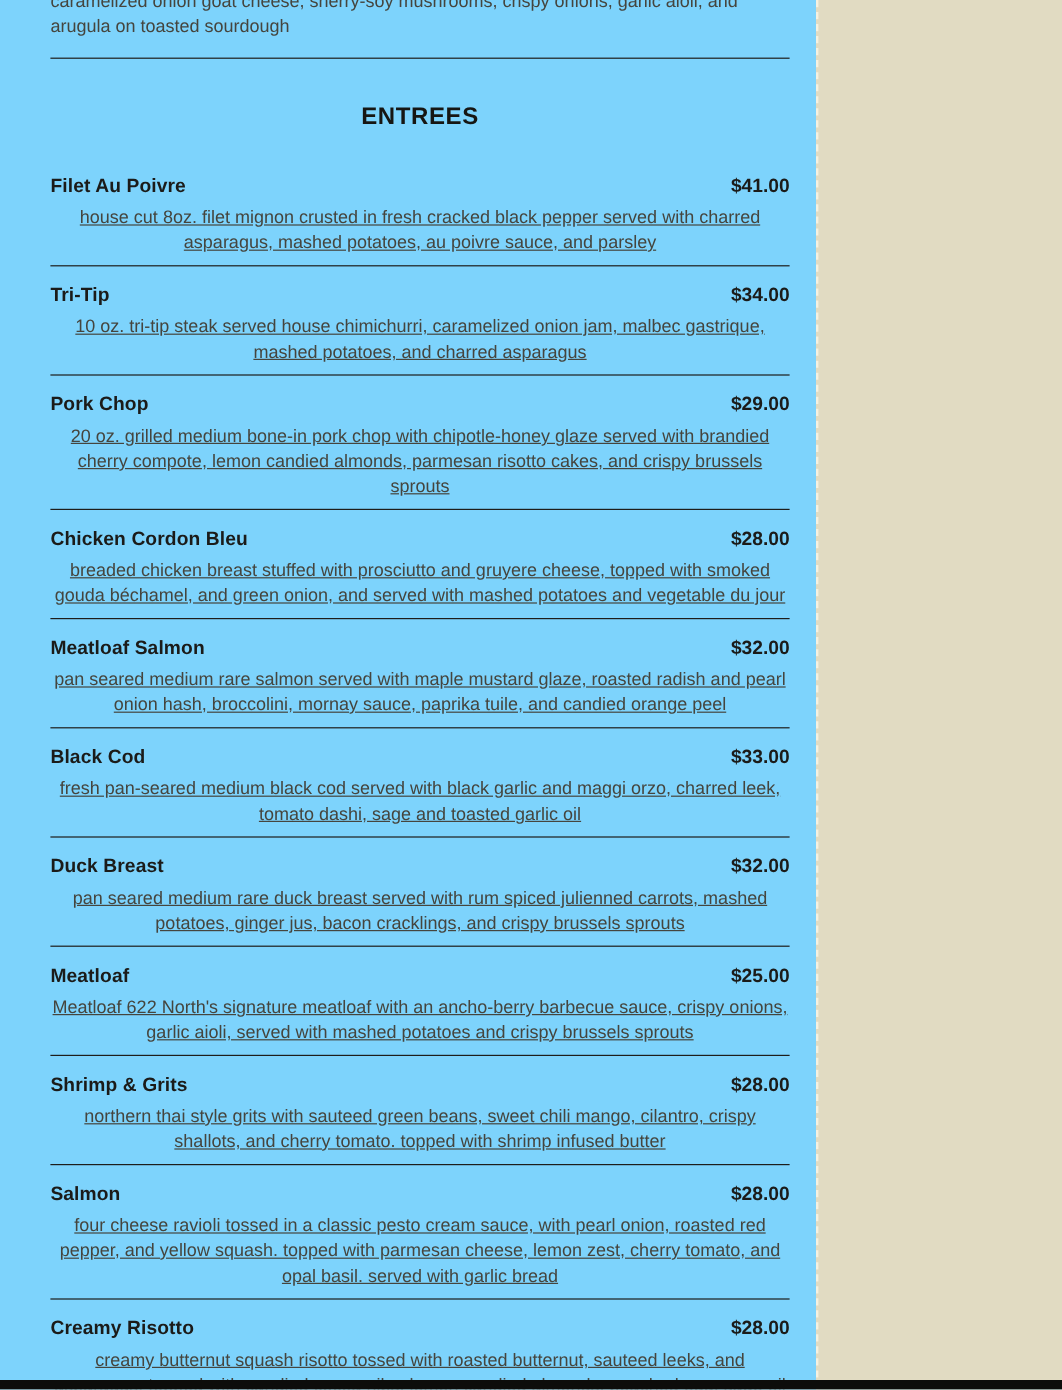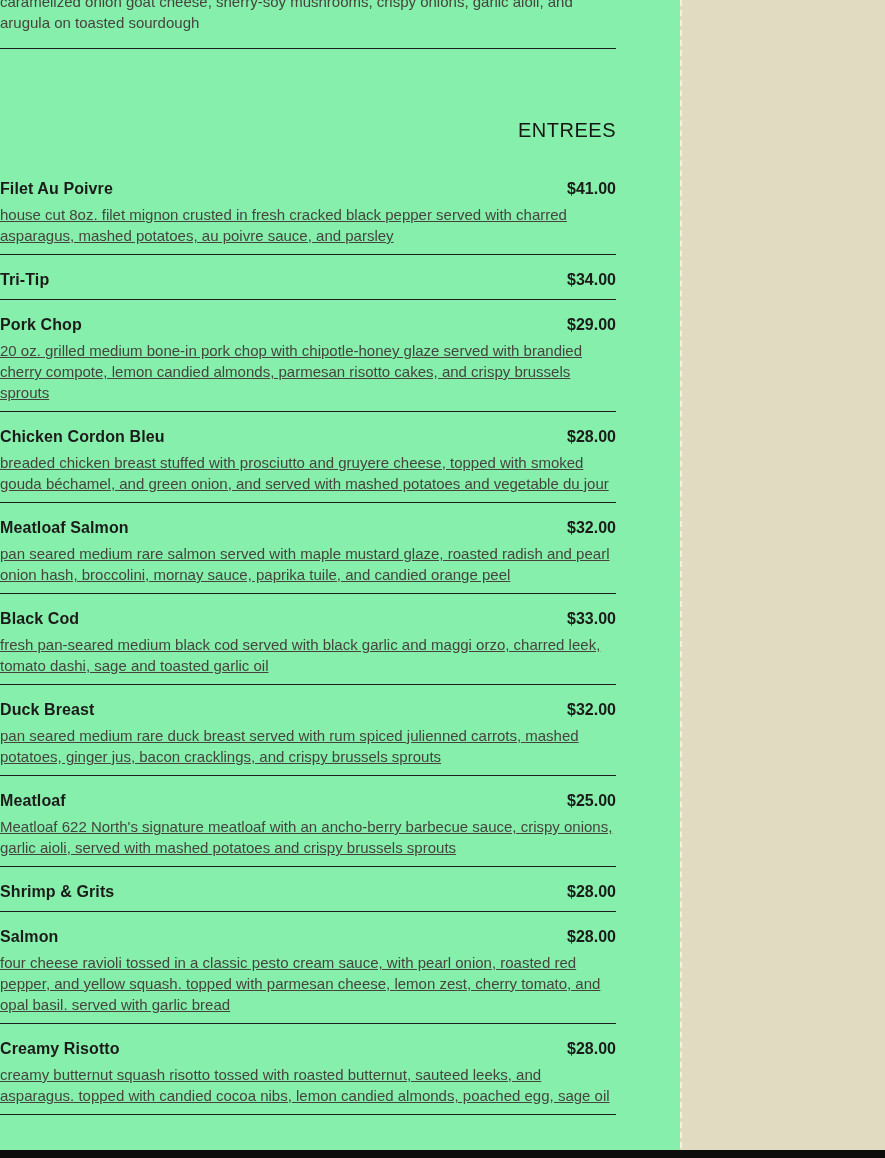--- a/index.html
+++ b/index.html
@@ -11,21 +11,22 @@
   }
   .page {
     position: relative;
     width: 885px; height: 1158px;
     display: flex;
     overflow: hidden;
   }
   .main-col {
     width: 680px;
     box-sizing: border-box;
-    background: #86efac;
+    padding-left: 42px;
+    background: #7dd3fc;
     overflow: hidden;
   }
   .side-col {
     flex: 1;
     background: #e1dbc2;
     border-left: 2px dashed rgba(248, 244, 229, 0.85);
   }
   .content { width: 616px; }
 
   .intro-frag {
@@ -34,34 +35,35 @@
     line-height: 21px;
     color: #45453e;
   }
   .rule {
     margin-top: 5px;
     border-bottom: 1px solid #1d1d1b;
     height: 0;
   }
 
   .section-title {
-    margin-top: 67px;
+    margin-top: 34px;
     margin-bottom: 34px;
-    text-align: right;
+    text-align: center;
     font-size: 20px;
     line-height: 28px;
-    font-weight: normal;
+    font-weight: bold;
     letter-spacing: 0.5px;
     color: #161613;
   }
 
   .menu-item {
     padding-bottom: 8px;
     border-bottom: 1px solid #1d1d1b;
     margin-bottom: 14px;
+    text-align: center;
   }
   .item-head {
     display: flex;
     justify-content: space-between;
     align-items: baseline;
     font-weight: bold;
     font-size: 16px;
     line-height: 22px;
     color: #1b1b19;
   }
@@ -103,20 +105,21 @@
       <span class="item-price">$41.00</span>
     </div>
     <div class="item-desc">house cut 8oz. filet mignon crusted in fresh cracked black pepper served with charred asparagus, mashed potatoes, au poivre sauce, and parsley</div>
   </div>
 
   <div class="menu-item">
     <div class="item-head">
       <span class="item-name">Tri-Tip</span>
       <span class="item-price">$34.00</span>
     </div>
+    <div class="item-desc">10 oz. tri-tip steak served house chimichurri, caramelized onion jam, malbec gastrique, mashed potatoes, and charred asparagus</div>
   </div>
 
   <div class="menu-item">
     <div class="item-head">
       <span class="item-name">Pork Chop</span>
       <span class="item-price">$29.00</span>
     </div>
     <div class="item-desc">20 oz. grilled medium bone-in pork chop with chipotle-honey glaze served with brandied cherry compote, lemon candied almonds, parmesan risotto cakes, and crispy brussels sprouts</div>
   </div>
 
@@ -158,20 +161,21 @@
       <span class="item-price">$25.00</span>
     </div>
     <div class="item-desc">Meatloaf 622 North's signature meatloaf with an ancho-berry barbecue sauce, crispy onions, garlic aioli, served with mashed potatoes and crispy brussels sprouts</div>
   </div>
 
   <div class="menu-item">
     <div class="item-head">
       <span class="item-name">Shrimp &amp; Grits</span>
       <span class="item-price">$28.00</span>
     </div>
+    <div class="item-desc">northern thai style grits with sauteed green beans, sweet chili mango, cilantro, crispy shallots, and cherry tomato. topped with shrimp infused butter</div>
   </div>
 
   <div class="menu-item">
     <div class="item-head">
       <span class="item-name">Salmon</span>
       <span class="item-price">$28.00</span>
     </div>
     <div class="item-desc">four cheese ravioli tossed in a classic pesto cream sauce, with pearl onion, roasted red pepper, and yellow squash. topped with parmesan cheese, lemon zest, cherry tomato, and opal basil. served with garlic bread</div>
   </div>
 

